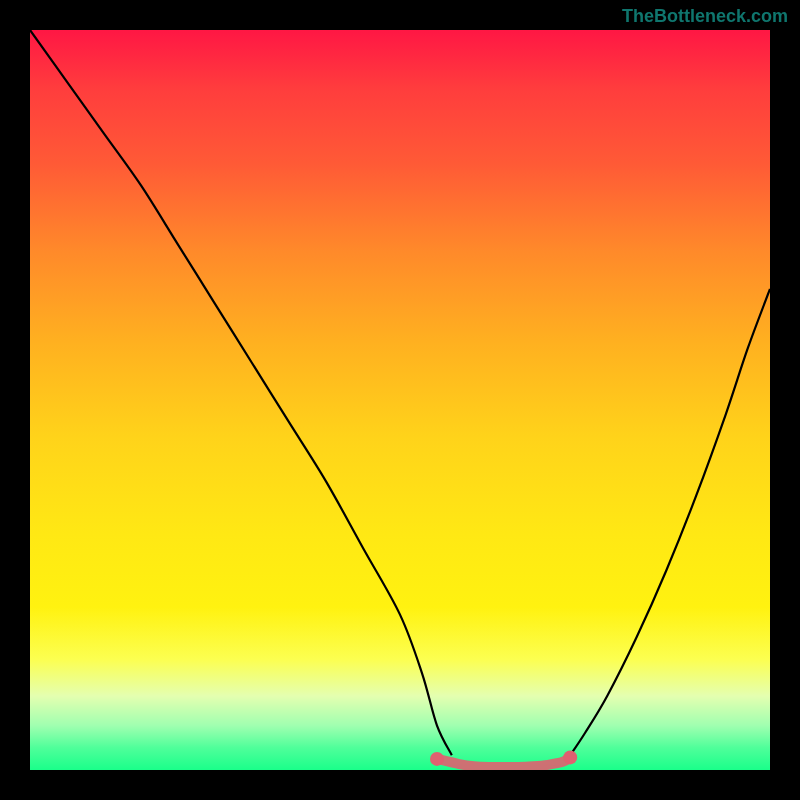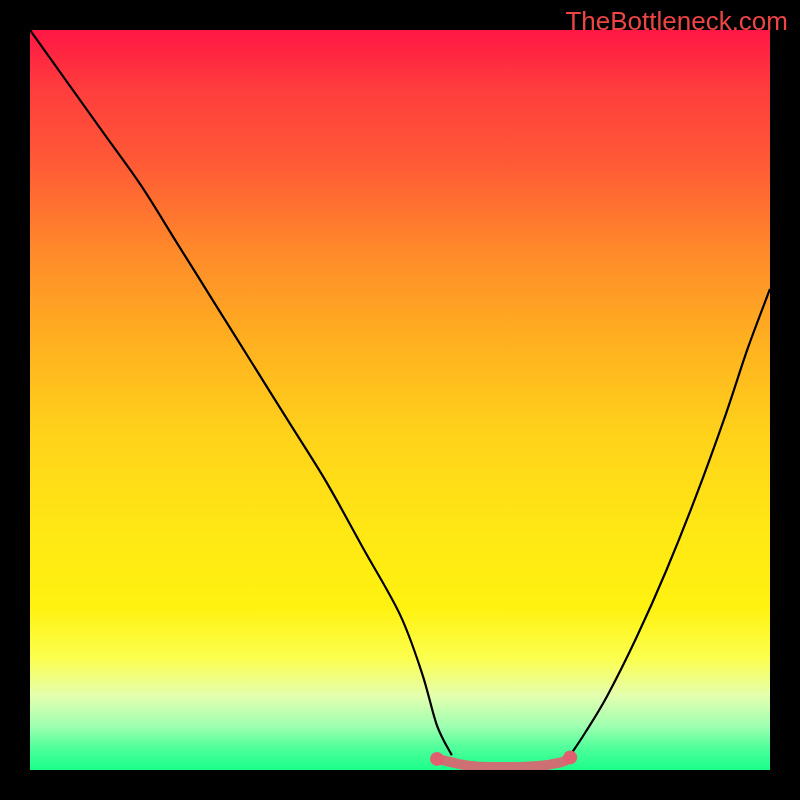--- a/index.html
+++ b/index.html
@@ -8,23 +8,23 @@
     height: 800px;
     background: #000;
     position: relative;
     font-family: Arial, sans-serif;
     overflow: hidden;
   }
   .watermark {
     position: absolute;
     top: 6px;
     right: 12px;
-    color: #ef4444;
-    font-size: 26px;
-    font-weight: normal;
+    color: #0f766e;
+    font-size: 18px;
+    font-weight: bold;
     z-index: 10;
   }
   .plot-area {
     position: absolute;
     left: 30px;
     top: 30px;
     width: 740px;
     height: 740px;
     background: linear-gradient(to bottom,
       #ff1744 0%,

